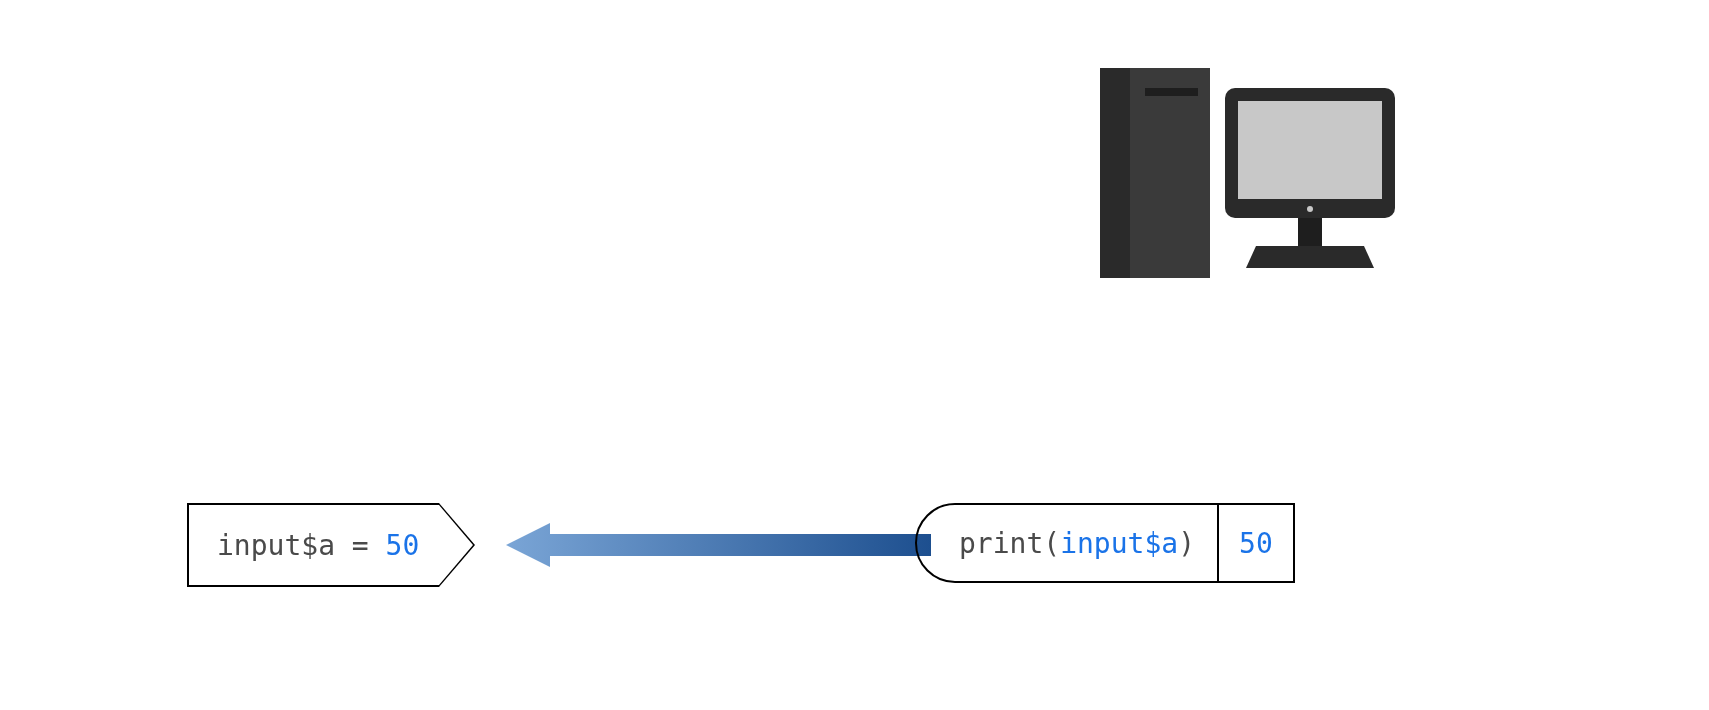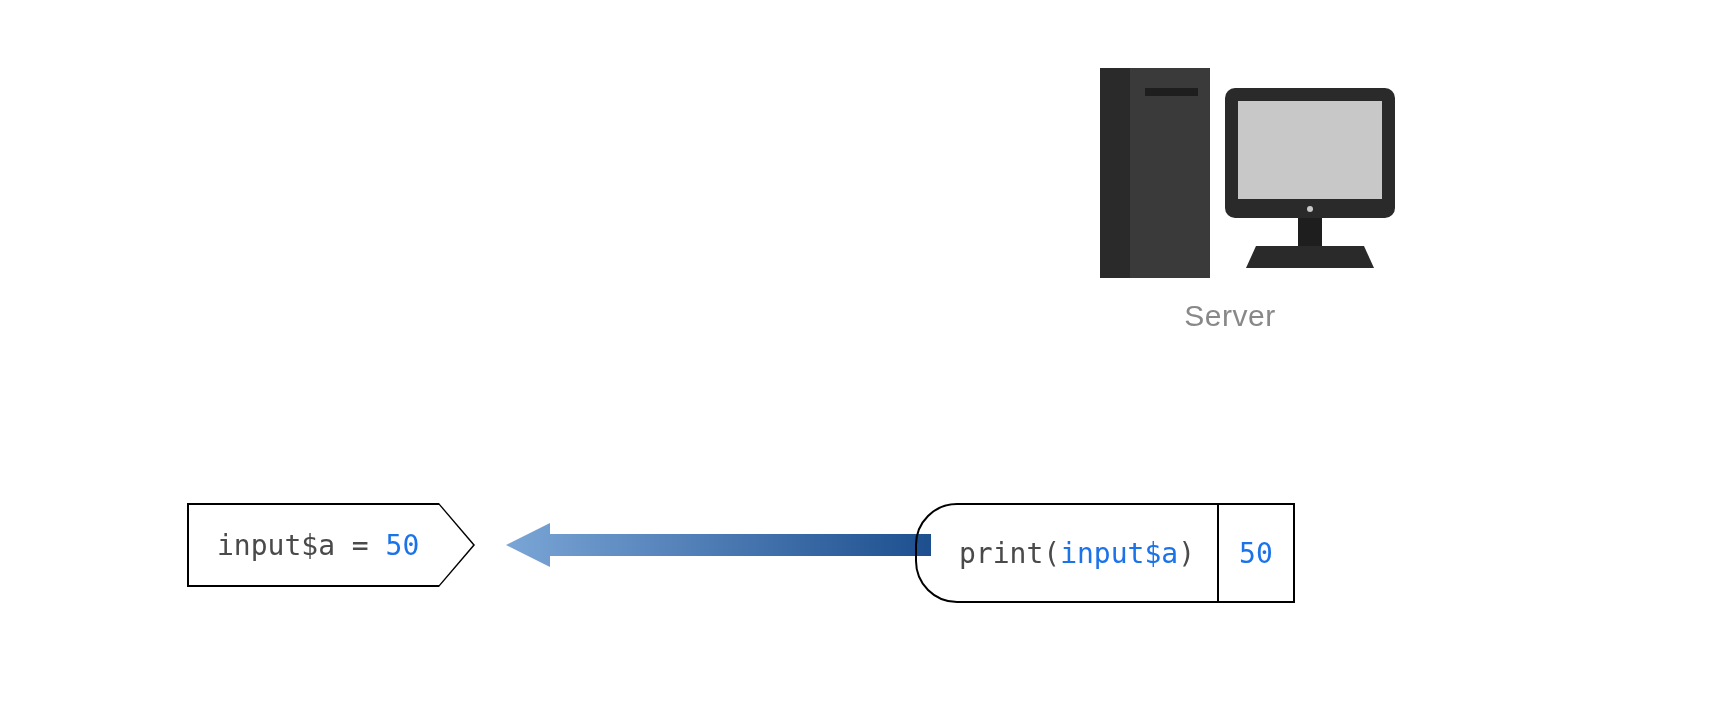--- a/index.html
+++ b/index.html
@@ -69,21 +69,21 @@
       position: absolute;
       left: 506px;
       top: 523px;
       width: 425px;
       height: 44px;
     }
     .right-group {
       position: absolute;
       left: 915px;
       top: 503px;
-      height: 100px;
+      height: 80px;
       display: flex;
       align-items: stretch;
     }
     .right-box {
       border: 2px solid #000;
       border-top-left-radius: 42px;
       border-bottom-left-radius: 42px;
       padding: 0 22px 0 42px;
       display: flex;
       align-items: center;
@@ -115,21 +115,20 @@
     <rect x="85" y="30" width="53" height="8" fill="#1e1e1e"></rect>
 
     <rect x="165" y="30" width="170" height="130" rx="10" fill="#2a2a2a"></rect>
     <rect x="178" y="43" width="144" height="98" fill="#c8c8c8"></rect>
     <circle cx="250" cy="151" r="3" fill="#c8c8c8"></circle>
 
     <rect x="238" y="160" width="24" height="28" fill="#1e1e1e"></rect>
 
     <path d="M 186 210 L 314 210 L 304 188 L 196 188 Z" fill="#2a2a2a"></path>
   </svg>
-  <div class="server-label">Server</div>
 </div>
 
 <div class="left-box">
   <div class="left-box-body">
     <span class="code-gray">input$a</span><span class="code-gray"> = </span><span class="code-blue">50</span>
   </div>
   <div class="left-box-point"></div>
 </div>
 
 <div class="arrow-container">

